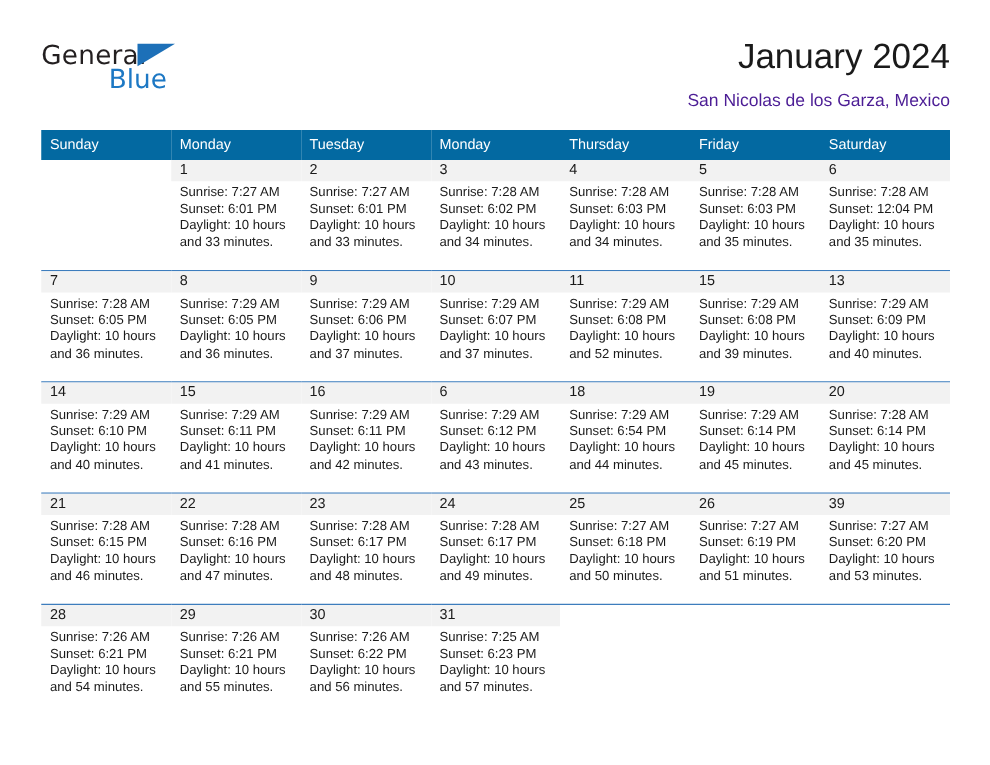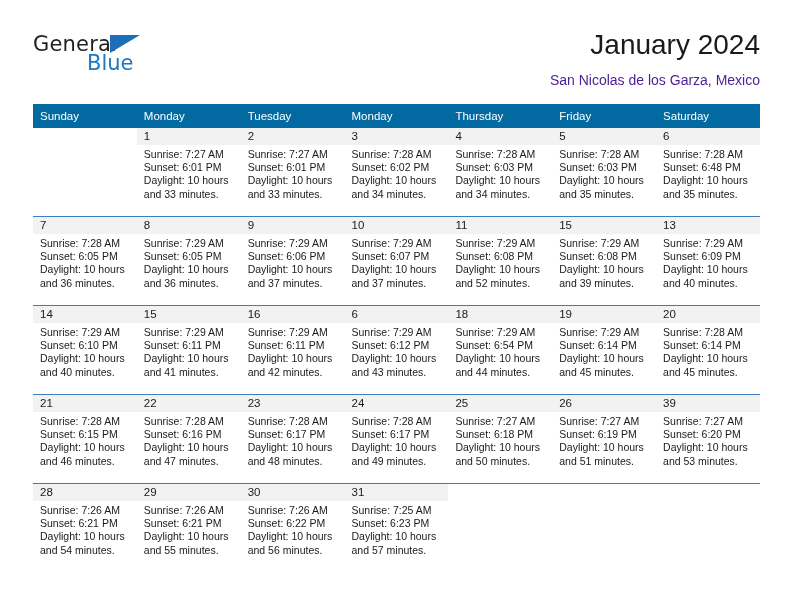--- a/index.html
+++ b/index.html
@@ -241,21 +241,21 @@
                   <div>Sunset: 6:03 PM</div>
                   <div class="daylight">Daylight: 10 hours and 35 minutes.</div>
                 </div>
               </div>
             </td>
             <td>
               <div class="cell">
                 <div class="daynum-row">6</div>
                 <div class="details">
                   <div>Sunrise: 7:28 AM</div>
-                  <div>Sunset: 6:48 PM</div>
+                  <div>Sunset: 12:04 PM</div>
                   <div class="daylight">Daylight: 10 hours and 35 minutes.</div>
                 </div>
               </div>
             </td>
           </tr>
           <tr>
             <td>
               <div class="cell">
                 <div class="daynum-row">7</div>
                 <div class="details">

